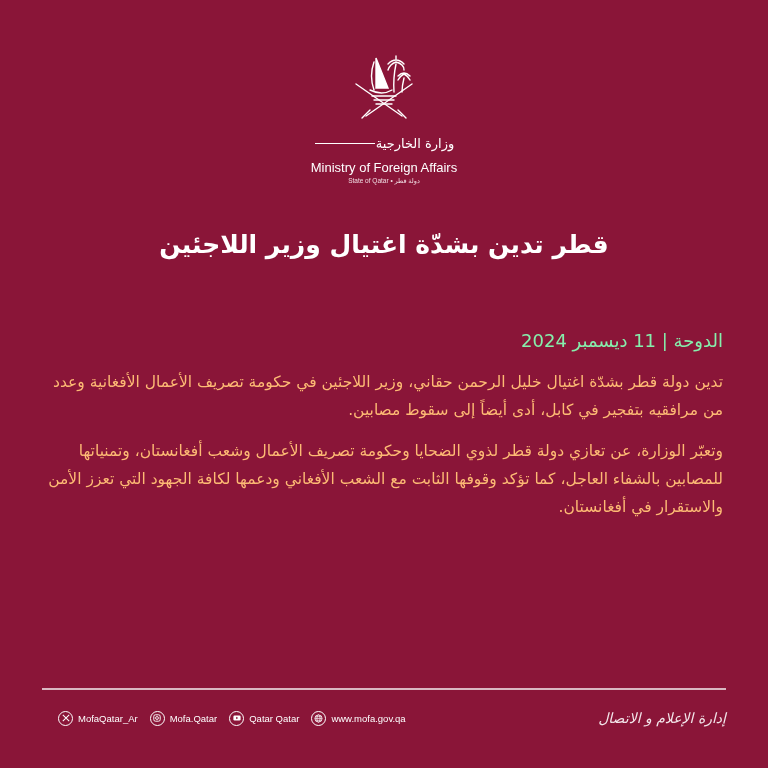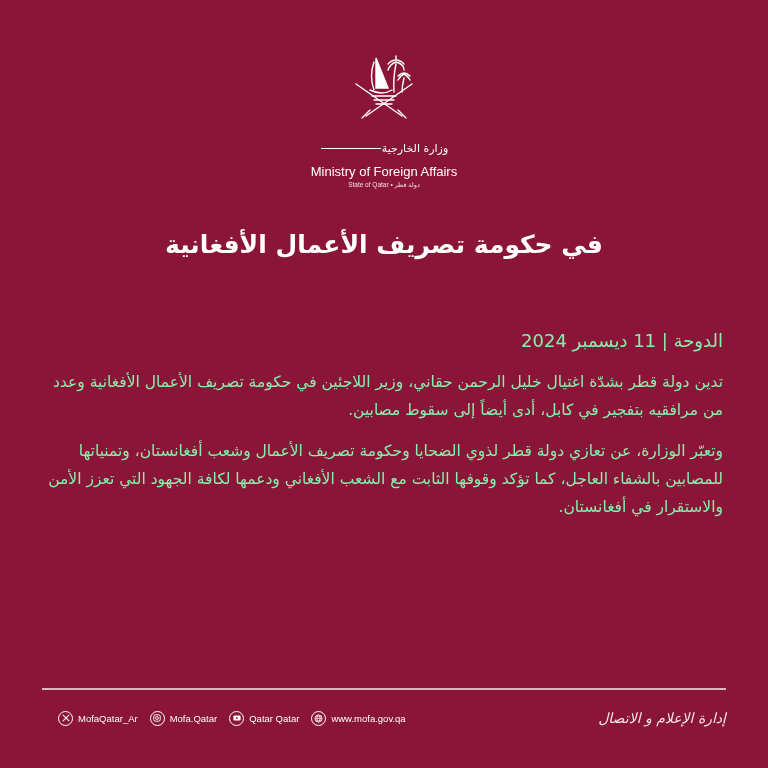--- a/index.html
+++ b/index.html
@@ -9,41 +9,41 @@
     font-family:"DejaVu Sans", sans-serif;
     color:#f6eef0;
     position:relative;
   }
   .logo {
     position:absolute; left:0; top:52px; width:768px;
     display:flex; flex-direction:column; align-items:center;
   }
   .emblem { width:64px; height:72px; }
   .ministry-ar {
-    margin-top:18px; font-size:11px; color:#fff; direction:rtl;
+    margin-top:12px; font-size:13px; color:#fff; direction:rtl;
     display:flex; align-items:center; gap:0;
   }
   .ministry-ar .kashida { display:inline-block; width:60px; height:1.5px; background:#fff; margin:0 1px; }
   .ministry-en { font-family:"Liberation Sans", sans-serif; font-size:13px; color:#fff; margin-top:9px; }
   .state { font-family:"Liberation Sans", sans-serif; font-size:6.5px; color:#f0dde3; margin-top:2px; }
 
   .headline {
     position:absolute; left:60px; right:60px; top:226px;
     text-align:center; direction:rtl;
     font-family:"DejaVu Sans", sans-serif; font-weight:bold;
     font-size:25px; line-height:38px; color:#fff;
   }
   .dateline {
     position:absolute; right:45px; top:330px;
     direction:rtl; font-size:18px; color:#86efac;
   }
   .body {
     position:absolute; left:45px; right:45px; top:368px;
     direction:rtl; text-align:right;
-    font-size:15.5px; line-height:28px; color:#86efac;
+    font-size:15.5px; line-height:28px; color:#fdba74;
   }
   .body p { margin:0 0 13px 0; }
 
   .divider {
     position:absolute; left:42px; right:42px; top:688px;
     height:1.5px; background:#d9b8c2;
   }
   .footer {
     position:absolute; left:42px; right:42px; top:706px; height:24px;
     display:flex; align-items:center; justify-content:space-between;
@@ -76,21 +76,21 @@
   </svg>
   <div class="ministry-ar">
     <span>وزارة الخارجية</span>
     <span class="kashida"></span>
   </div>
   <div class="ministry-en">Ministry of Foreign Affairs</div>
   <div class="state">State of Qatar • دولة قطر</div>
 </div>
 
 <div class="headline">
-  <div>في حكومة تصريف الأعمال الأفغانية</div>
+  <div>قطر تدين بشدّة اغتيال وزير اللاجئين</div>
 </div>
 
 <div class="dateline">الدوحة | 11 ديسمبر 2024</div>
 
 <div class="body">
   <p>تدين دولة قطر بشدّة اغتيال خليل الرحمن حقاني، وزير اللاجئين في حكومة تصريف الأعمال الأفغانية وعدد من مرافقيه بتفجير في كابل، أدى أيضاً إلى سقوط مصابين.</p>
   <p>وتعبّر الوزارة، عن تعازي دولة قطر لذوي الضحايا وحكومة تصريف الأعمال وشعب أفغانستان، وتمنياتها للمصابين بالشفاء العاجل، كما تؤكد وقوفها الثابت مع الشعب الأفغاني ودعمها لكافة الجهود التي تعزز الأمن والاستقرار في أفغانستان.</p>
 </div>
 
 <div class="divider"></div>

